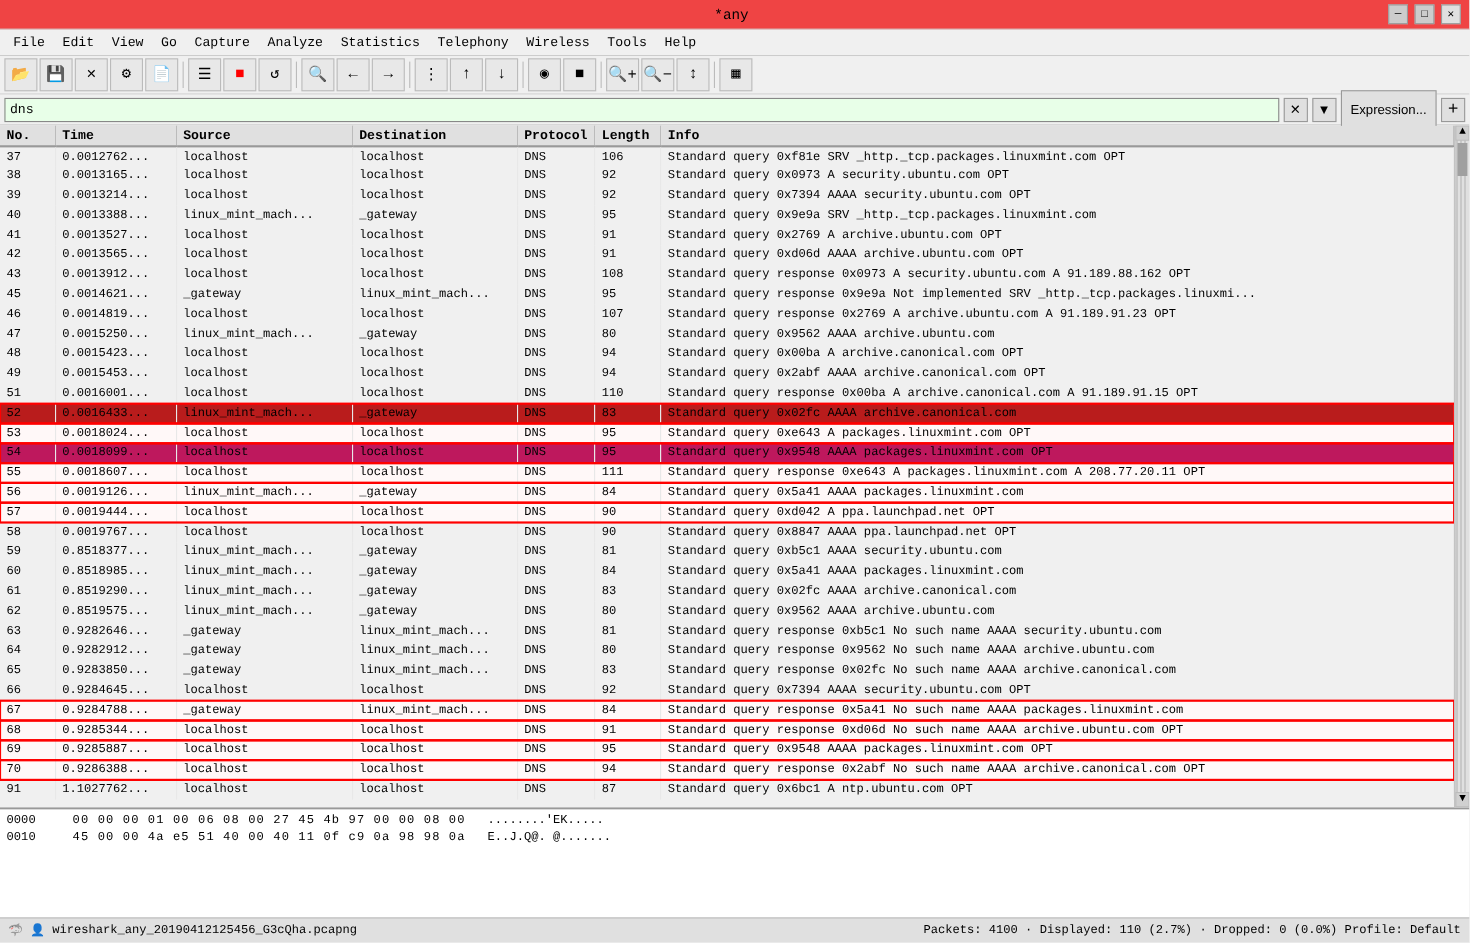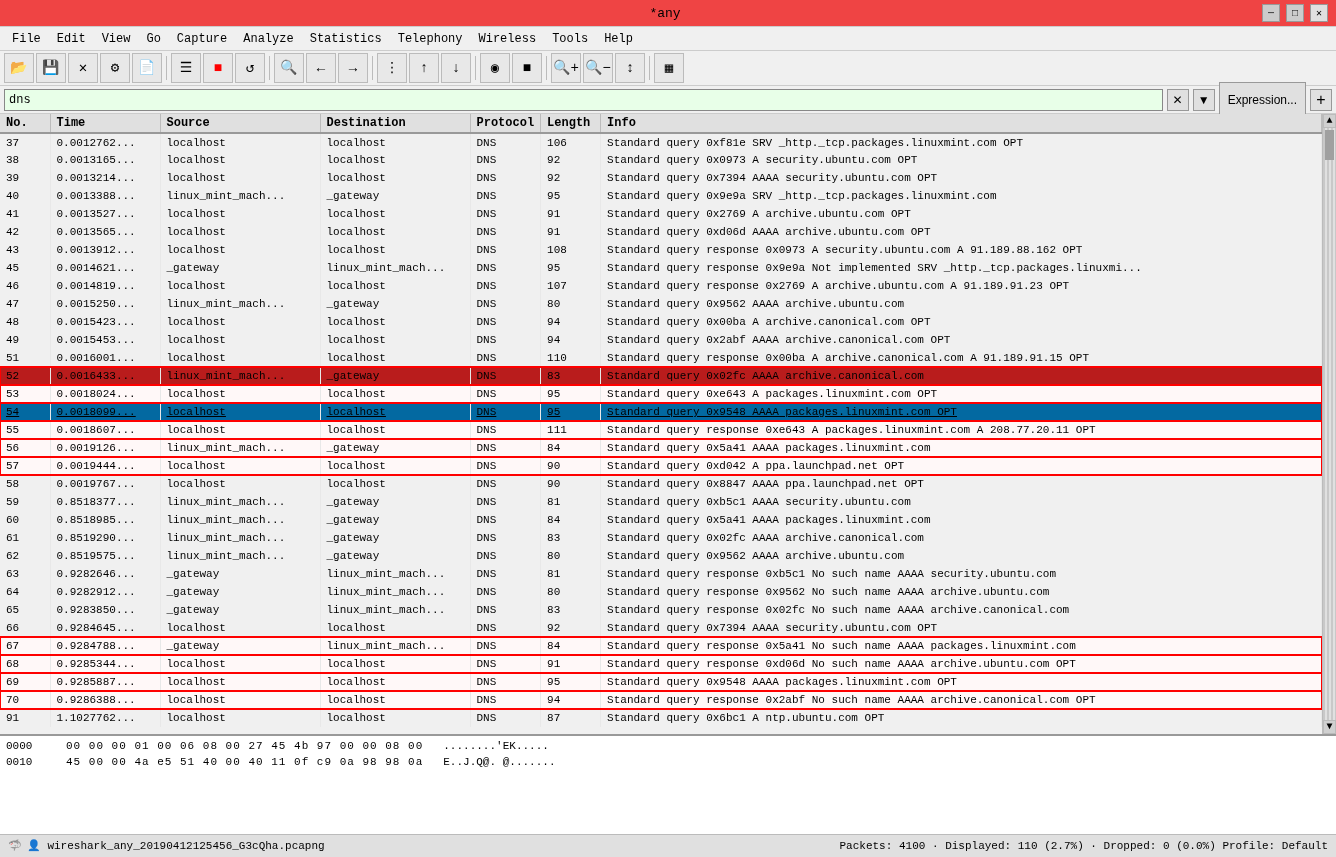--- a/index.html
+++ b/index.html
@@ -432,21 +432,21 @@
               </tr>
               <tr style="outline: red solid 2px; outline-offset: -1px; background: rgb(255, 248, 248);">
                 <td>53</td>
                 <td>0.0018024...</td>
                 <td>localhost</td>
                 <td>localhost</td>
                 <td>DNS</td>
                 <td>95</td>
                 <td style="max-width: 700px; overflow: hidden; text-overflow: ellipsis;">Standard query 0xe643 A packages.linuxmint.com OPT</td>
               </tr>
-              <tr style="outline: red solid 2px; outline-offset: -1px; background: #0369a1; text-decoration: underline;">
+              <tr style="outline: red solid 2px; outline-offset: -1px; background: #be185d;">
                 <td>54</td>
                 <td>0.0018099...</td>
                 <td>localhost</td>
                 <td>localhost</td>
                 <td>DNS</td>
                 <td>95</td>
                 <td style="max-width: 700px; overflow: hidden; text-overflow: ellipsis;">Standard query 0x9548 AAAA packages.linuxmint.com OPT</td>
               </tr>
               <tr style="outline: red solid 2px; outline-offset: -1px; background: rgb(255, 248, 248);">
                 <td>55</td>

